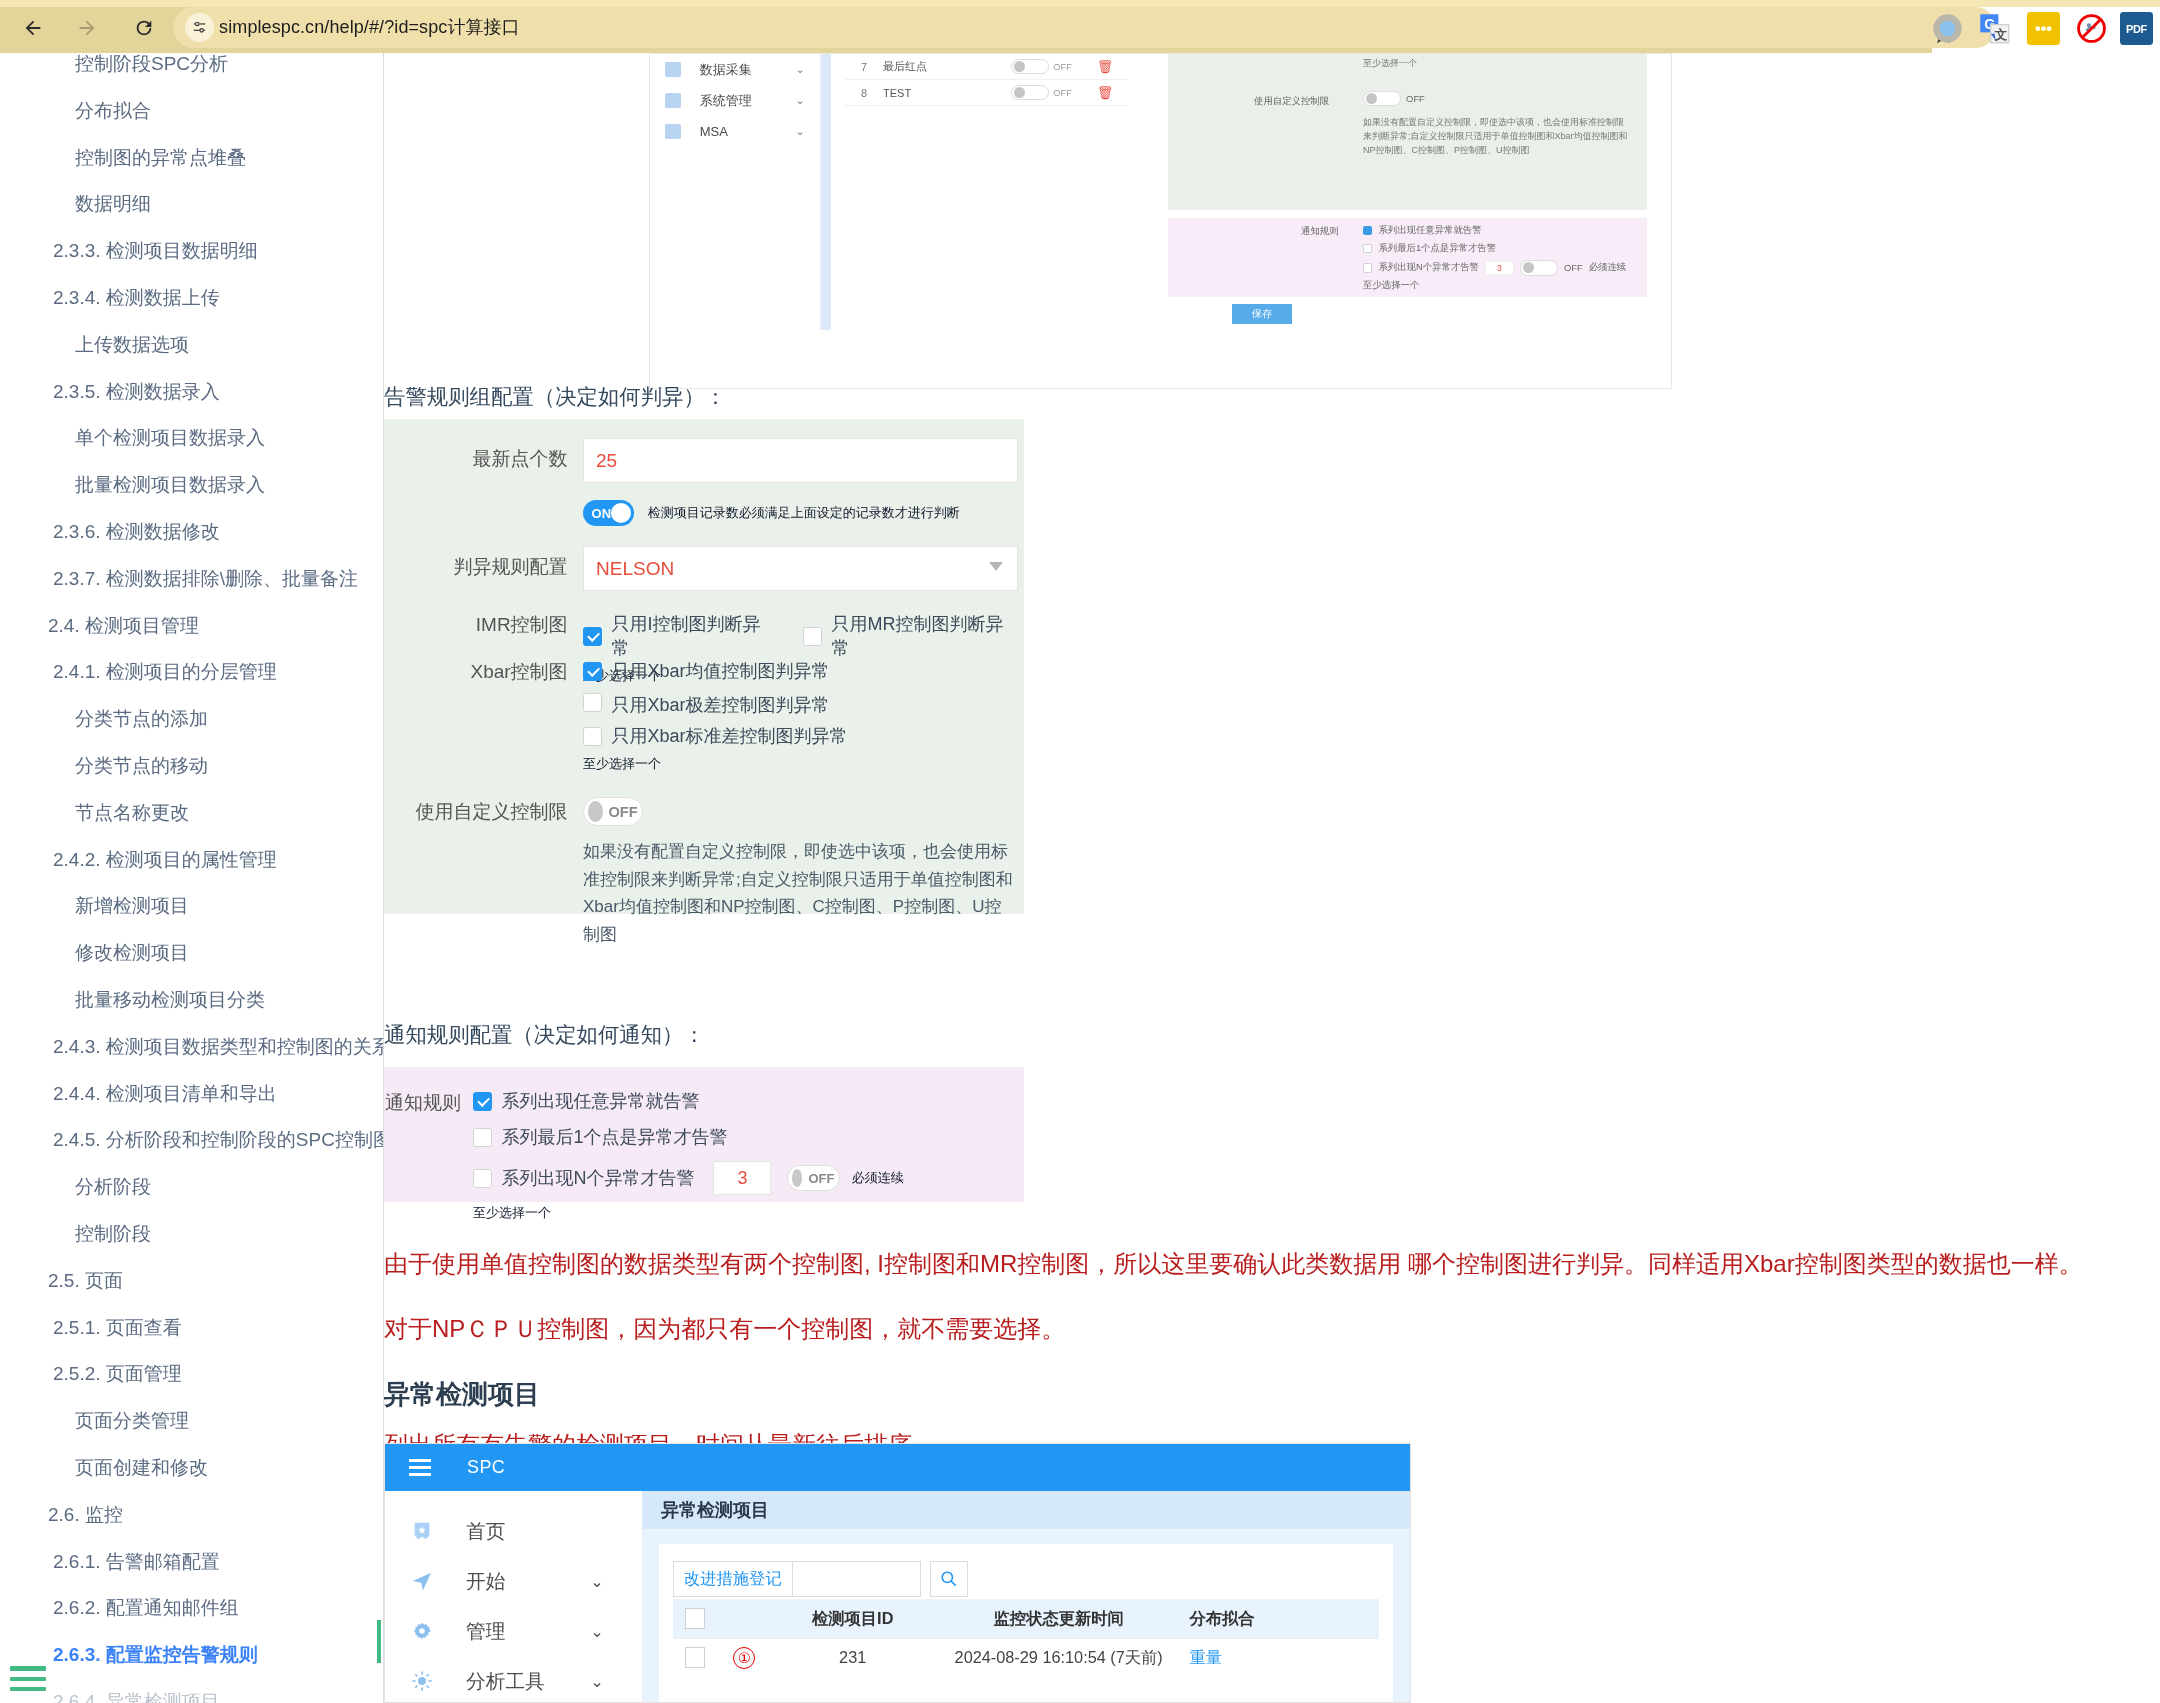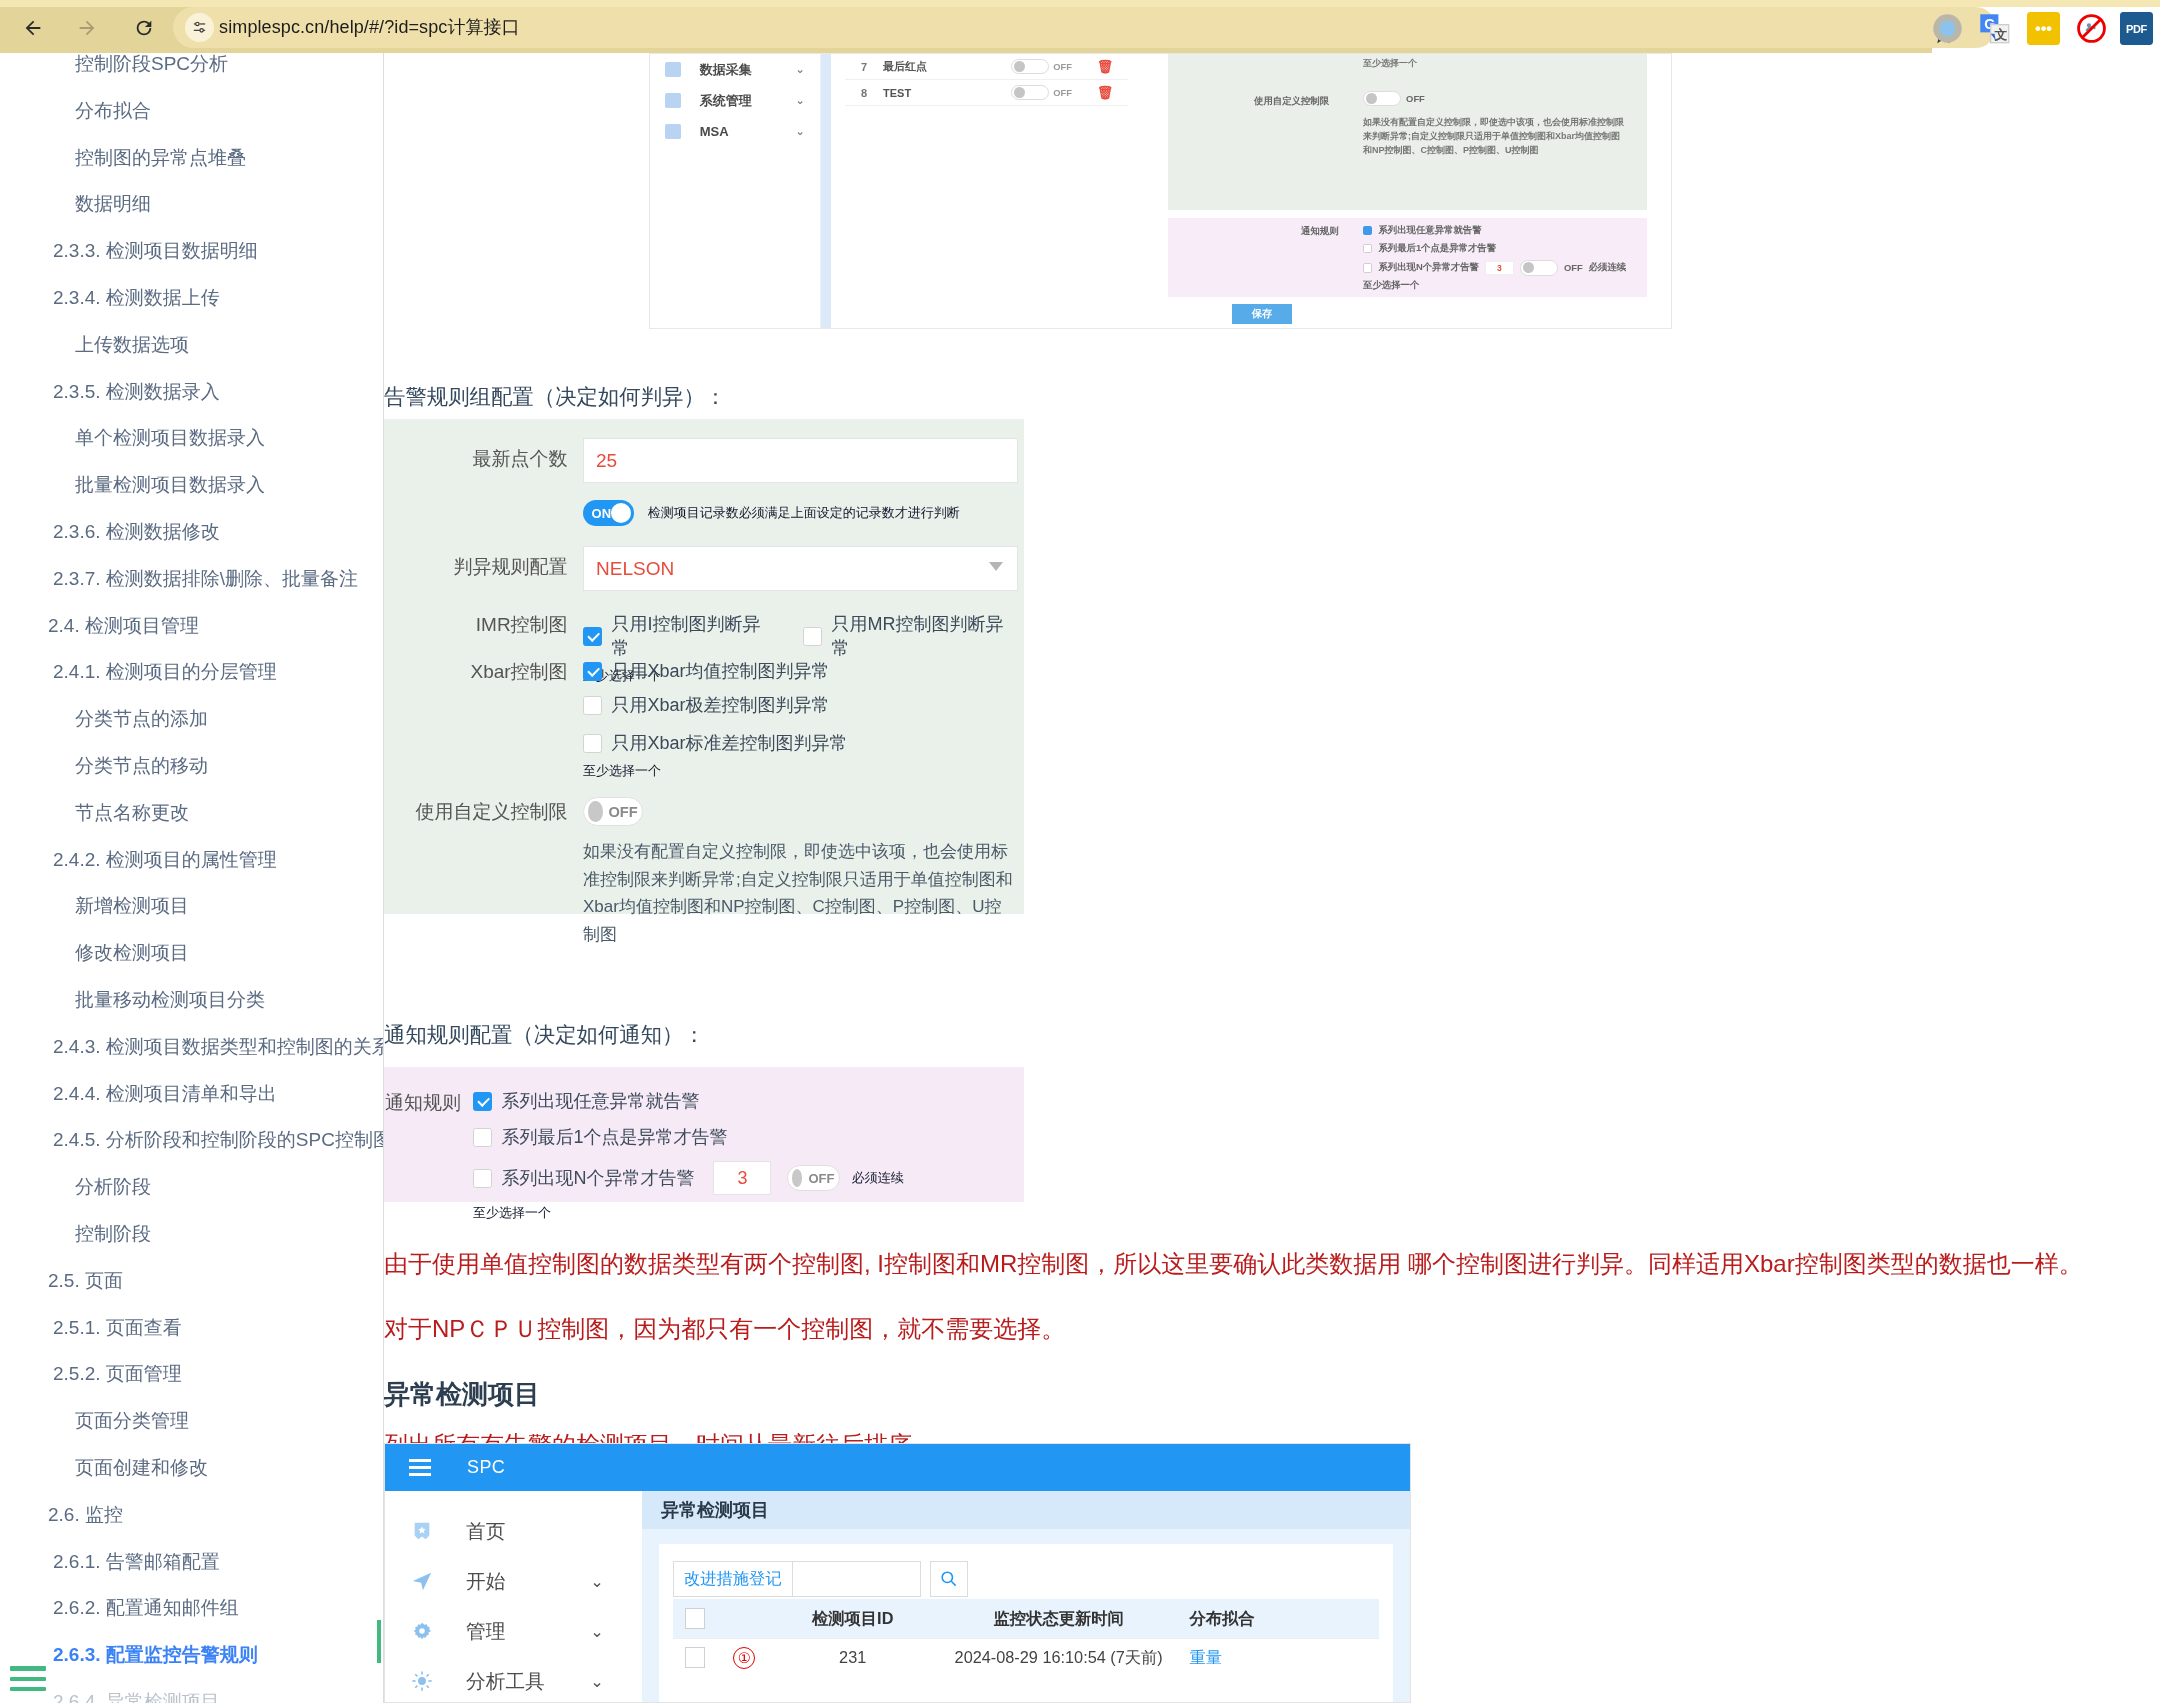--- a/index.html
+++ b/index.html
@@ -99,22 +99,22 @@
   }
 
   
   #doc-content {
     position: absolute; left: 384px; top: 0; width: 1776px; height: 1651px;
     background: #fff; overflow: hidden;
   }
 
   
   #embedded-shot-top {
-    position: absolute; left: 265px; top: 0px; width: 1023px; height: 276px;
-    background: #fff; border: 0.9px solid #e8e8e8; overflow: hidden; font-weight: bold;
+    position: absolute; left: 265px; top: 0px; width: 1023px; height: 336px;
+    background: #fff; border: 0.9px solid #e8e8e8; overflow: hidden;
   }
   #emb-sidebar {
     position: absolute; left: 0; top: 0; width: 171px; height: 276px;
     background: #fff; border-right: 0.9px solid #eef2f7;
   }
   .emb-nav-row {
     display: flex; align-items: center; height: 31px; padding-left: 15.4px;
     font-size: 13px; color: #4a4a4a; position: relative;
   }
   .emb-nav-ico {
@@ -568,21 +568,21 @@
         </div>
       </div>
 
       <div class="fld-row" style="left:0; top:240px;">
         <div class="fld-label" style="padding-top:0;">Xbar控制图</div>
         <div style="width:437px;">
           <label style="display:flex;align-items:center;margin-bottom:10.3px;">
             <span class="cbx on"></span>
             <span class="cbx-label">只用Xbar均值控制图判异常</span>
           </label>
-          <label style="display:flex;align-items:center;margin-bottom:14px;">
+          <label style="display:flex;align-items:flex-start;margin-bottom:7px;">
             <span class="cbx"></span>
             <span class="cbx-label">只用Xbar极差控制图判异常</span>
           </label>
           <label style="display:flex;align-items:center;">
             <span class="cbx"></span>
             <span class="cbx-label">只用Xbar标准差控制图判异常</span>
           </label>
           <div class="hint" style="margin-top:6.8px;">至少选择一个</div>
         </div>
       </div>

